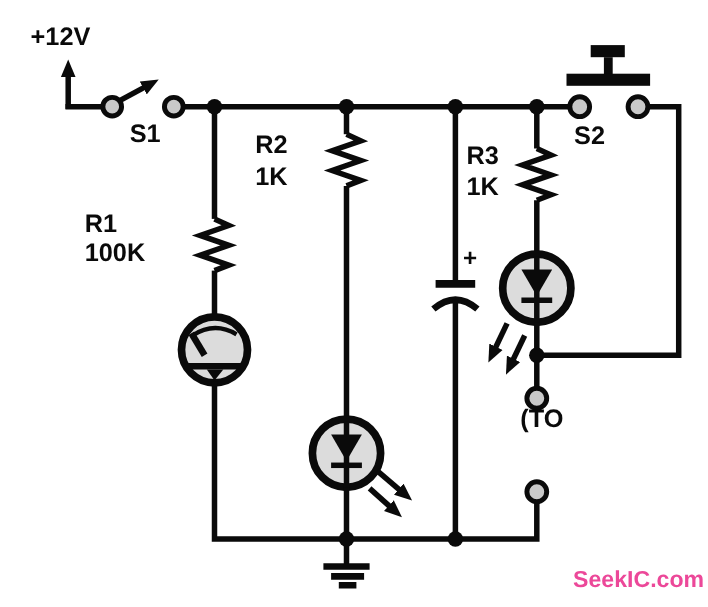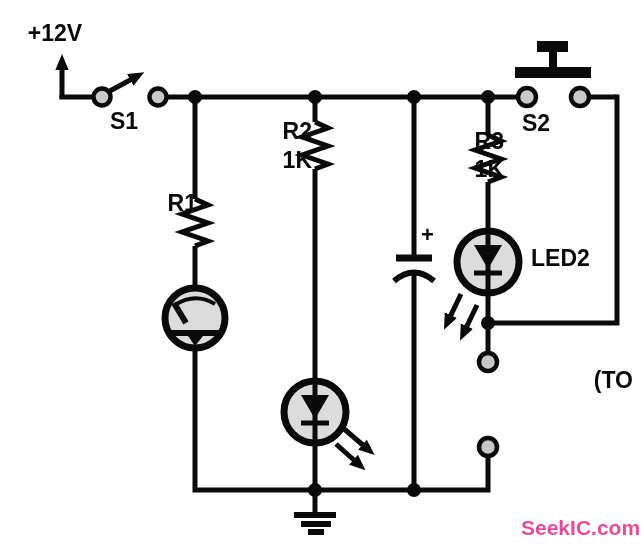--- a/index.html
+++ b/index.html
@@ -5,23 +5,23 @@
   html,body{margin:0;padding:0;background:#ffffff;}
   #stage{
     position:relative;width:644px;height:552px;background:#ffffff;overflow:hidden;
     font-family:"Liberation Sans",sans-serif;
   }
   #schematic-svg{position:absolute;left:0;top:0;}
   .lbl{
     position:absolute;color:#0a0a0a;font-weight:700;font-size:23px;line-height:26px;
     white-space:nowrap;user-select:none;
   }
-  .vlabel{display:flex;flex-direction:column;align-items:flex-end;text-align:center;}
+  .vlabel{display:flex;flex-direction:column;align-items:flex-start;text-align:center;}
   .lbl-power{left:15px;top:20px;width:80px;text-align:center;}
-  .lbl-s1{left:110px;top:108px;width:44px;}
+  .lbl-s1{left:110px;top:108px;width:44px;text-align:center;}
   .lbl-r1{left:77px;top:190px;width:120px;}
   .lbl-r2{left:232px;top:117px;width:80px;line-height:29px;}
   .lbl-r3{left:424px;top:127px;width:80px;line-height:28px;}
   .lbl-c1{left:325px;top:234px;width:80px;line-height:33px;}
   .lbl-cplus{left:421px;top:222px;font-size:22px;}
   .lbl-m1{left:52px;top:283px;width:120px;line-height:30px;}
   .lbl-led1{left:209px;top:399px;}
   .lbl-led2{left:531px;top:245px;}
   .lbl-s2{left:514px;top:110px;width:44px;text-align:center;}
   .lbl-igniter{left:473px;top:365px;width:160px;line-height:31px;}
@@ -133,36 +133,36 @@
       <circle cx="488" cy="362" r="9"></circle>
       <circle cx="488" cy="447" r="9"></circle>
     </g>
   </svg>
 
   <div class="lbl lbl-power">+12V</div>
   <div class="lbl lbl-s1">S1</div>
 
   <div class="lbl lbl-r1 vlabel">
     <span>R1</span>
+    <span>100K</span>
   </div>
 
   <div class="lbl lbl-r2 vlabel">
     <span>R2</span>
     <span>1K</span>
   </div>
 
   <div class="lbl lbl-r3 vlabel">
     <span>R3</span>
     <span>1K</span>
   </div>
 
   <div class="lbl lbl-cplus">+</div>
 
 
-  <div class="lbl lbl-led2">LED2</div>
   <div class="lbl lbl-s2">S2</div>
 
   <div class="lbl lbl-igniter vlabel">
     <span>(TO</span>
   </div>
 
   <div class="lbl lbl-watermark">SeekIC.com</div>
 </div>
 
 </body></html>

